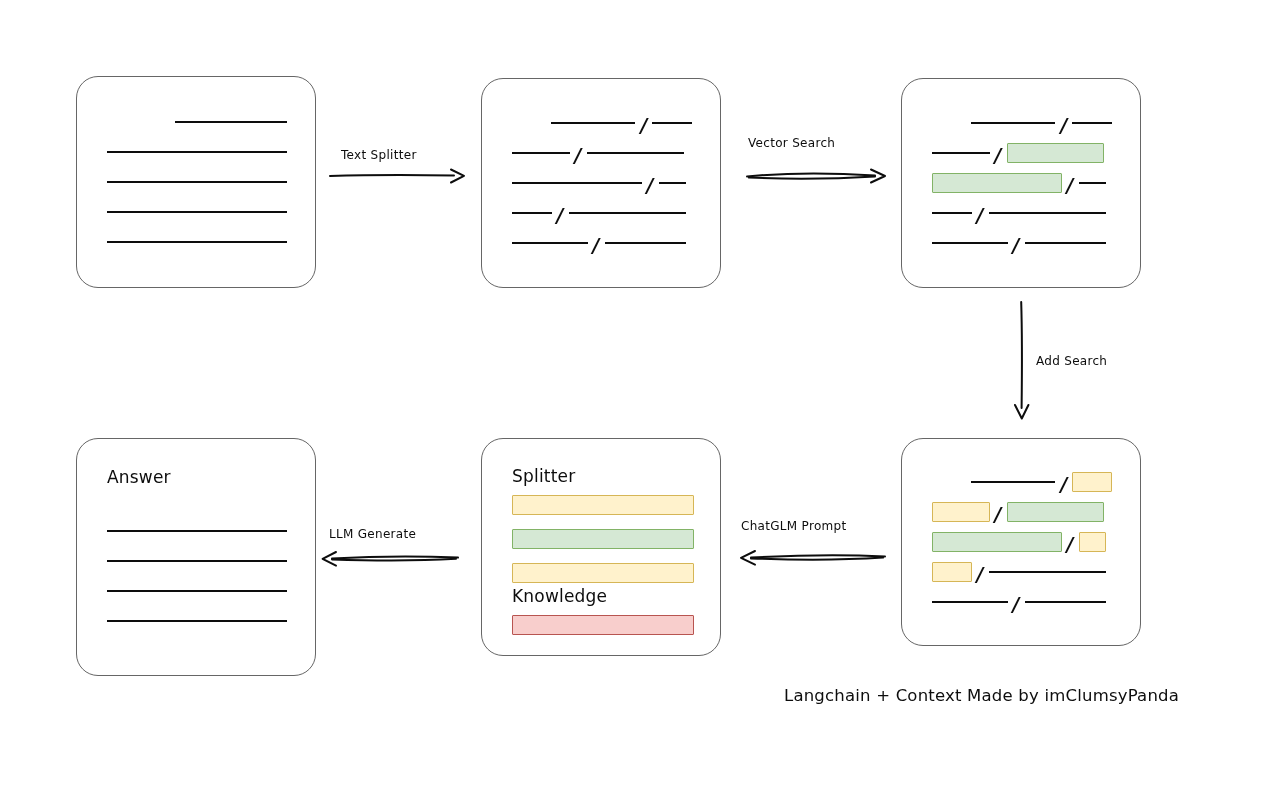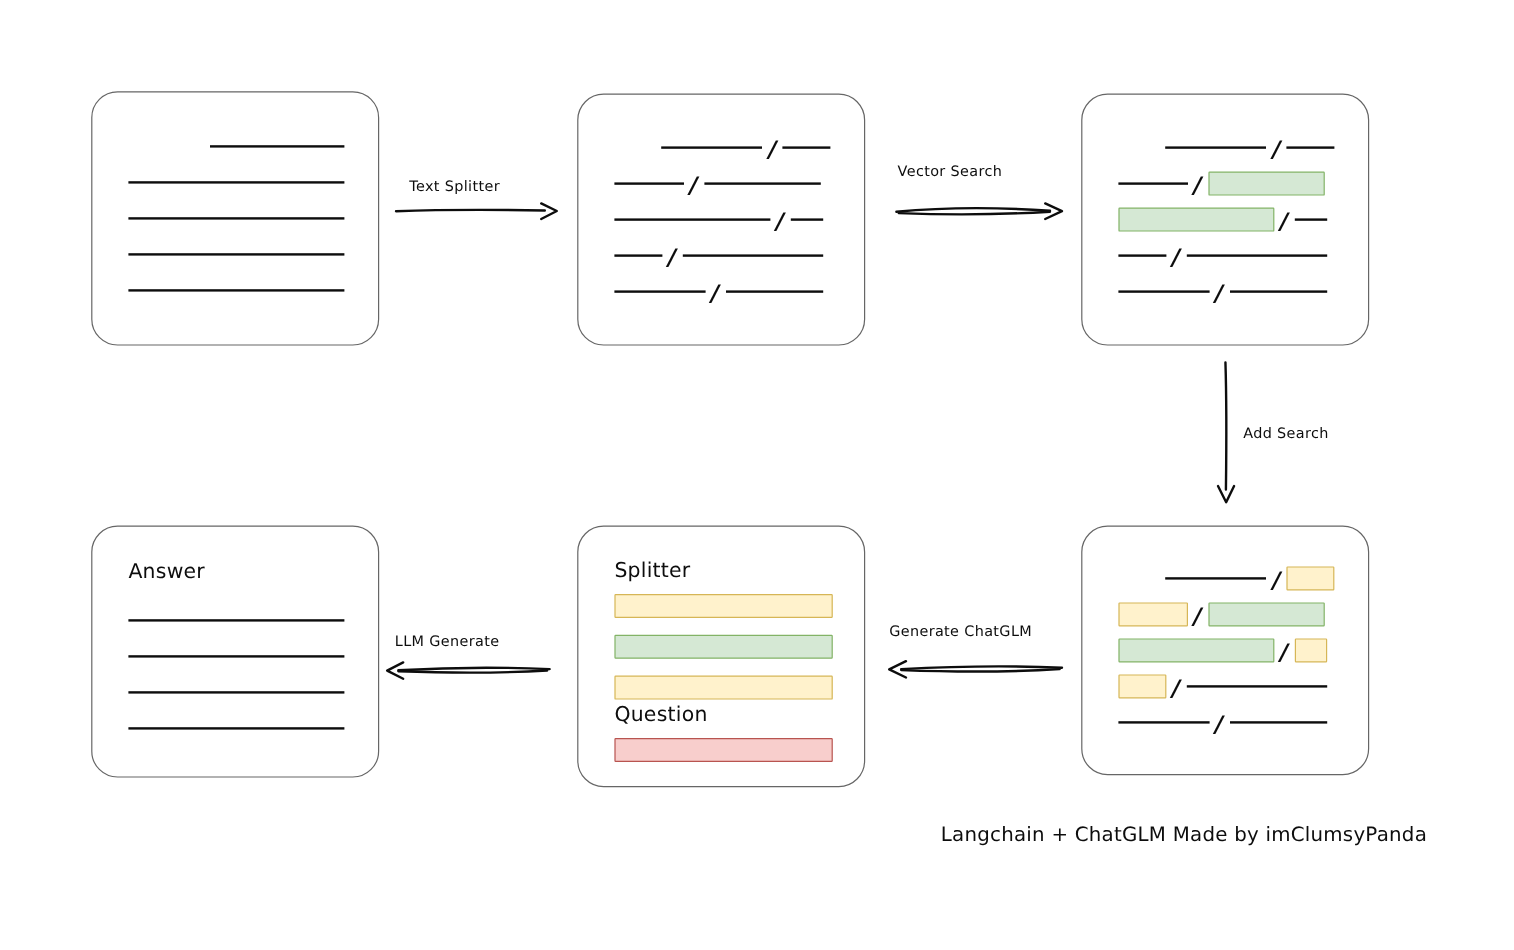--- a/index.html
+++ b/index.html
@@ -206,21 +206,21 @@
 </div>
 
 <div class="arrow-wrap" style="left:1011px; top:302px; width:22px; height:118px;">
   <svg width="22" height="118" viewBox="0 0 22 118" aria-hidden="true">
     <path d="M10.2 0 C 11.4 38, 11.0 74, 10.6 106" stroke="#0d0d0d" stroke-width="2" fill="none" stroke-linecap="round"></path>
     <path d="M4 103 L 10.8 116.5 L 17.4 103" stroke="#0d0d0d" stroke-width="2" fill="none" stroke-linejoin="round" stroke-linecap="round"></path>
   </svg>
 </div>
 <div class="arrow-label" style="left:1036px; top:354px;">Add Search</div>
 
-<div class="card" style="left:76px; top:438px; width:240px; height:210px;">
+<div class="card" style="left:76px; top:438px; width:240px; height:238px;">
   <div class="head-label" style="top:28px;">Answer</div>
   <div class="lines" style="top:56px; bottom:18px;">
       <div class="row">
         <div class="seg" style="width: 100%;"></div>
       </div>
       <div class="row">
         <div class="seg" style="width: 100%;"></div>
       </div>
       <div class="row">
         <div class="seg" style="width: 100%;"></div>
@@ -240,34 +240,34 @@
 </div>
 <div class="arrow-label" style="left:329px; top:527px;">LLM Generate</div>
 
 <div class="card" style="left:481px; top:438px; width:240px; height:218px;">
   <div class="head-label" style="top:27px;">Splitter</div>
   <div style="position:absolute; left:30px; right:26px; top:56px;">
       <div class="chip yellow" style="width: 100%; margin-bottom: 14px;"></div>
       <div class="chip green" style="width: 100%; margin-bottom: 14px;"></div>
       <div class="chip yellow" style="width: 100%; margin-bottom: 14px;"></div>
     </div>
-  <div class="head-label" style="top:147px;">Question</div>
+  <div class="head-label" style="top:147px;">Knowledge</div>
   <div style="position:absolute; left:30px; right:26px; top:176px;">
       <div class="chip red" style="width: 100%; margin-bottom: 14px;"></div>
     </div>
 </div>
 
 <div class="arrow-wrap" style="left:740px; top:547px; width:145px; height:22px;">
   <svg width="145" height="22" viewBox="0 0 145 22" aria-hidden="true">
     <path d="M145 9.4 C 98 7.4, 48 8.6, 11 10.6" stroke="#0d0d0d" stroke-width="2" fill="none" stroke-linecap="round"></path>
     <path d="M143 10.6 C 98 13.4, 48 12.8, 11 11.4" stroke="#0d0d0d" stroke-width="2" fill="none" stroke-linecap="round"></path>
     <path d="M15 4 L 1 10.8 L 15 17.6" stroke="#0d0d0d" stroke-width="2" fill="none" stroke-linejoin="round" stroke-linecap="round"></path>
   </svg>
 </div>
-<div class="arrow-label" style="left:741px; top:519px;">Generate ChatGLM</div>
+<div class="arrow-label" style="left:741px; top:519px;">ChatGLM Prompt</div>
 
 <div class="card" style="left:901px; top:438px; width:240px; height:208px;">
   <div class="lines">
       <div class="row indent">
         <div class="seg" style="width: 47%;"></div>
         <span class="slash">/</span>
         <div class="chip yellow" style="width: 22%;"></div>
       </div>
       <div class="row">
         <div class="chip yellow" style="width: 32%;"></div>
@@ -285,13 +285,13 @@
         <div class="seg" style="width: 65%;"></div>
       </div>
       <div class="row">
         <div class="seg" style="width: 42%;"></div>
         <span class="slash">/</span>
         <div class="seg" style="width: 45%;"></div>
       </div>
     </div>
 </div>
 
-<div class="caption" style="left:784px; top:686px;">Langchain + ChatGLM Made by imClumsyPanda</div>
+<div class="caption" style="left:784px; top:686px;">Langchain + Context Made by imClumsyPanda</div>
 
 </body></html>

